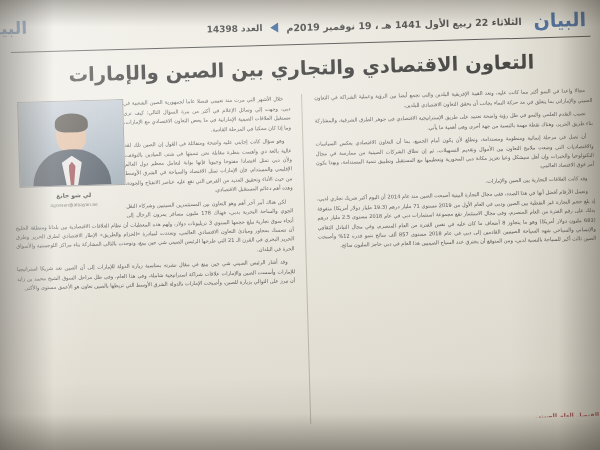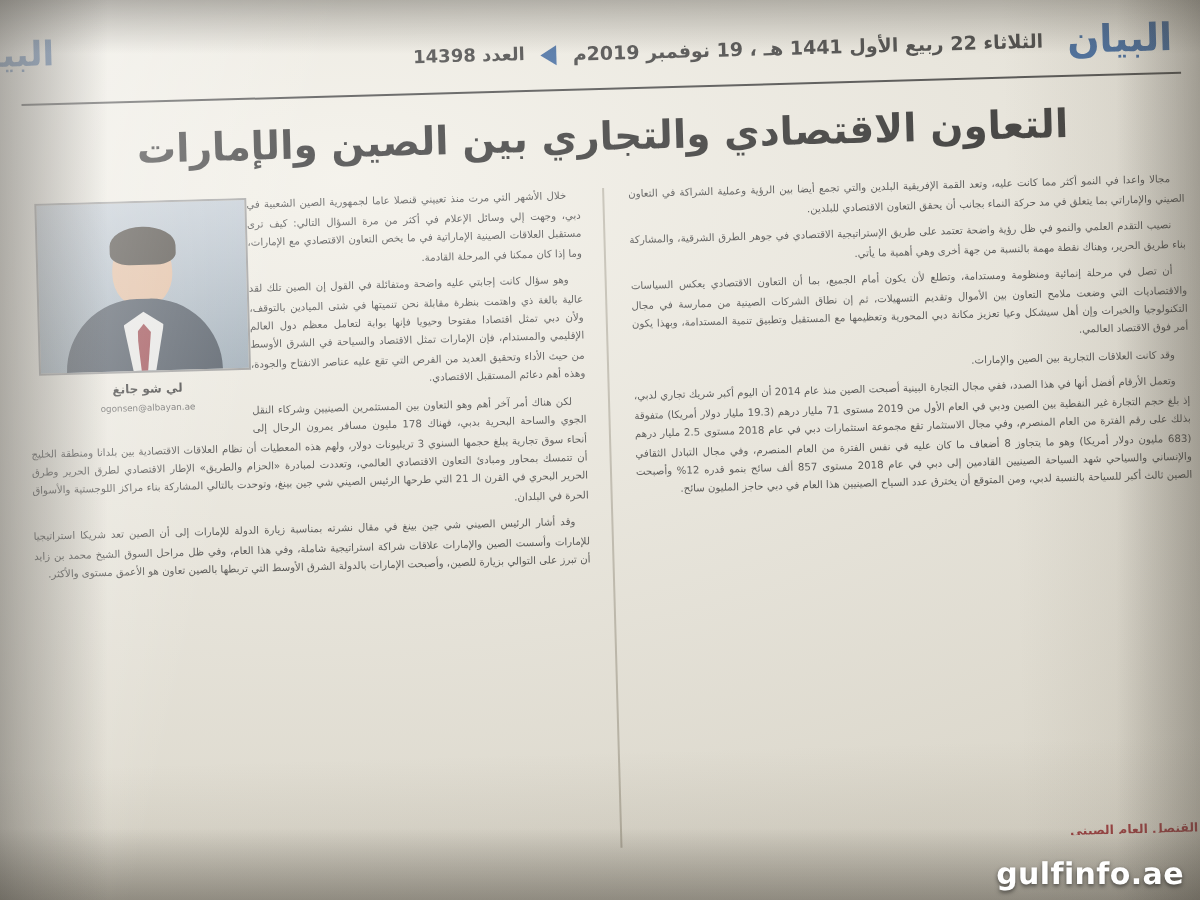--- a/index.html
+++ b/index.html
@@ -292,14 +292,13 @@
           <p class="ind">وهو سؤال كانت إجابتي عليه واضحة ومتفائلة في القول إن الصين تلك لقد عالية بالغة ذي واهتمت بنظرة مقابلة نحن تنميتها في شتى الميادين بالتوقف، ولأن دبي تمثل اقتصادا مفتوحا وحيويا فإنها بوابة لتعامل معظم دول العالم الإقليمي والمستدام، فإن الإمارات تمثل الاقتصاد والسياحة في الشرق الأوسط من حيث الأداء وتحقيق العديد من الفرص التي تقع عليه عناصر الانفتاح والجودة، وهذه أهم دعائم المستقبل الاقتصادي.</p>
           <p class="ind">لكن هناك أمر آخر أهم وهو التعاون بين المستثمرين الصينيين وشركاء النقل الجوي والساحة البحرية بدبي، فهناك 178 مليون مسافر يمرون الرحال إلى أنحاء سوق تجارية يبلغ حجمها السنوي 3 تريليونات دولار، ولهم هذه المعطيات أن نظام العلاقات الاقتصادية بين بلدانا ومنطقة الخليج أن تتمسك بمحاور ومبادئ التعاون الاقتصادي العالمي، وتعددت لمبادرة «الحزام والطريق» الإطار الاقتصادي لطرق الحرير وطرق الحرير البحري في القرن الـ 21 التي طرحها الرئيس الصيني شي جين بينغ، وتوحدت بالتالي المشاركة بناء مراكز اللوجستية والأسواق الحرة في البلدان.</p>
           <p class="ind">وقد أشار الرئيس الصيني شي جين بينغ في مقال نشرته بمناسبة زيارة الدولة للإمارات إلى أن الصين تعد شريكا استراتيجيا للإمارات وأسست الصين والإمارات علاقات شراكة استراتيجية شاملة، وفي هذا العام، وفي ظل مراحل السوق الشيخ محمد بن زايد أن تبرز على التوالي بزيارة للصين، وأصبحت الإمارات بالدولة الشرق الأوسط التي تربطها بالصين تعاون هو الأعمق مستوى والأكثر.</p>
         </div>
 
       </div>
     </div>
   </div>
 
   <div id="vignette"></div>
-  <div id="watermark">gulfinfo.ae</div>
 </div>
 
 </body></html>

